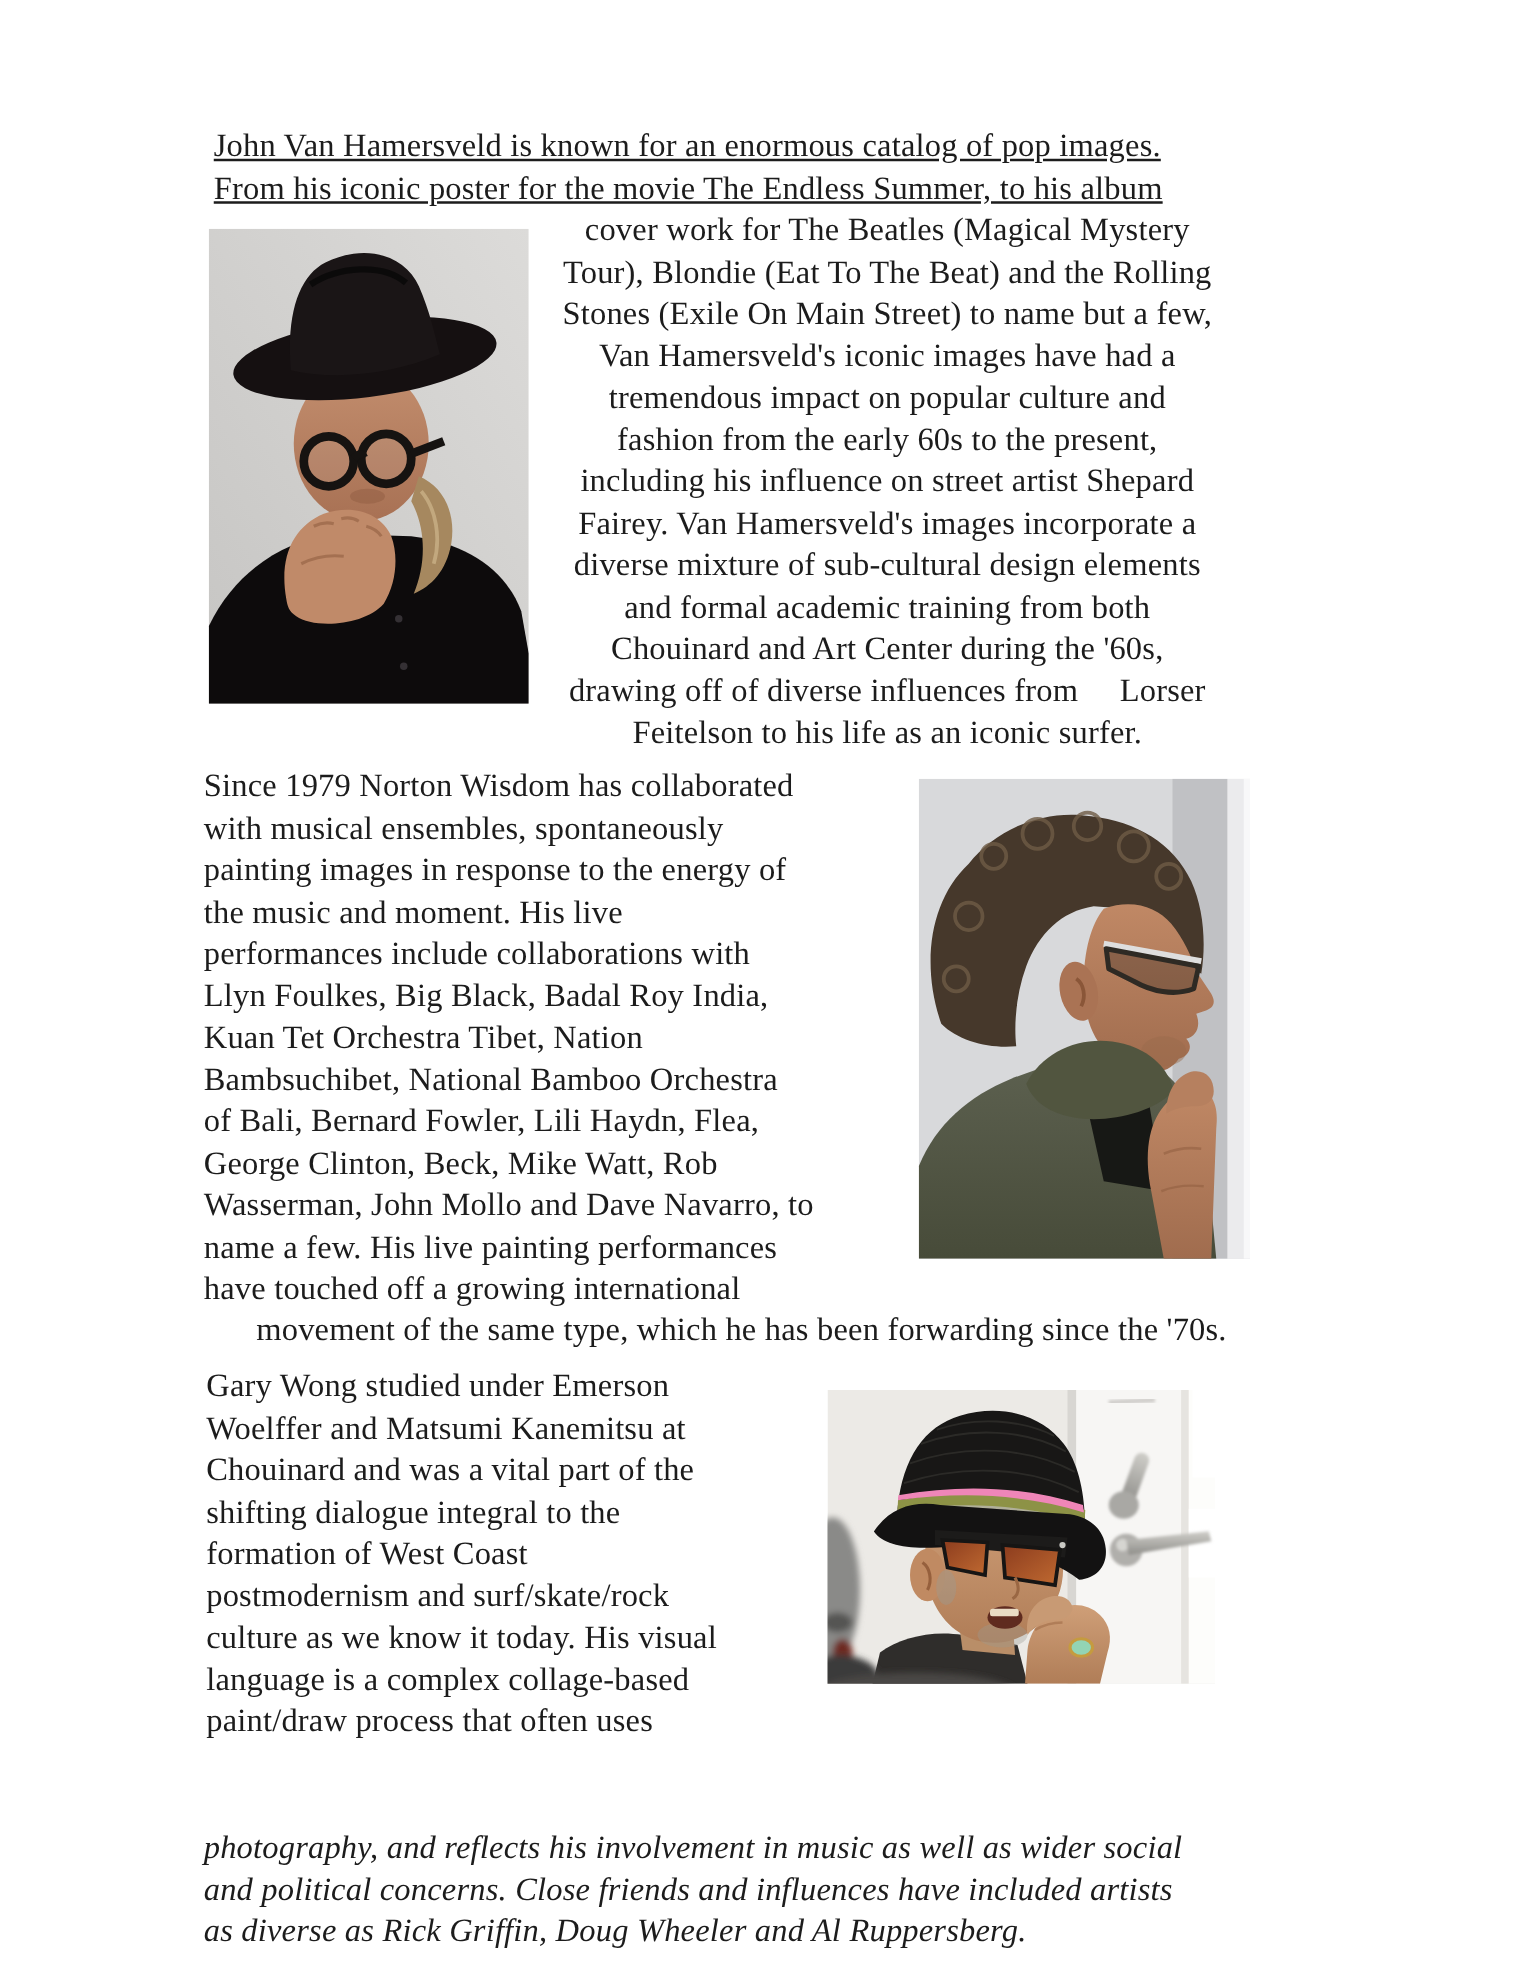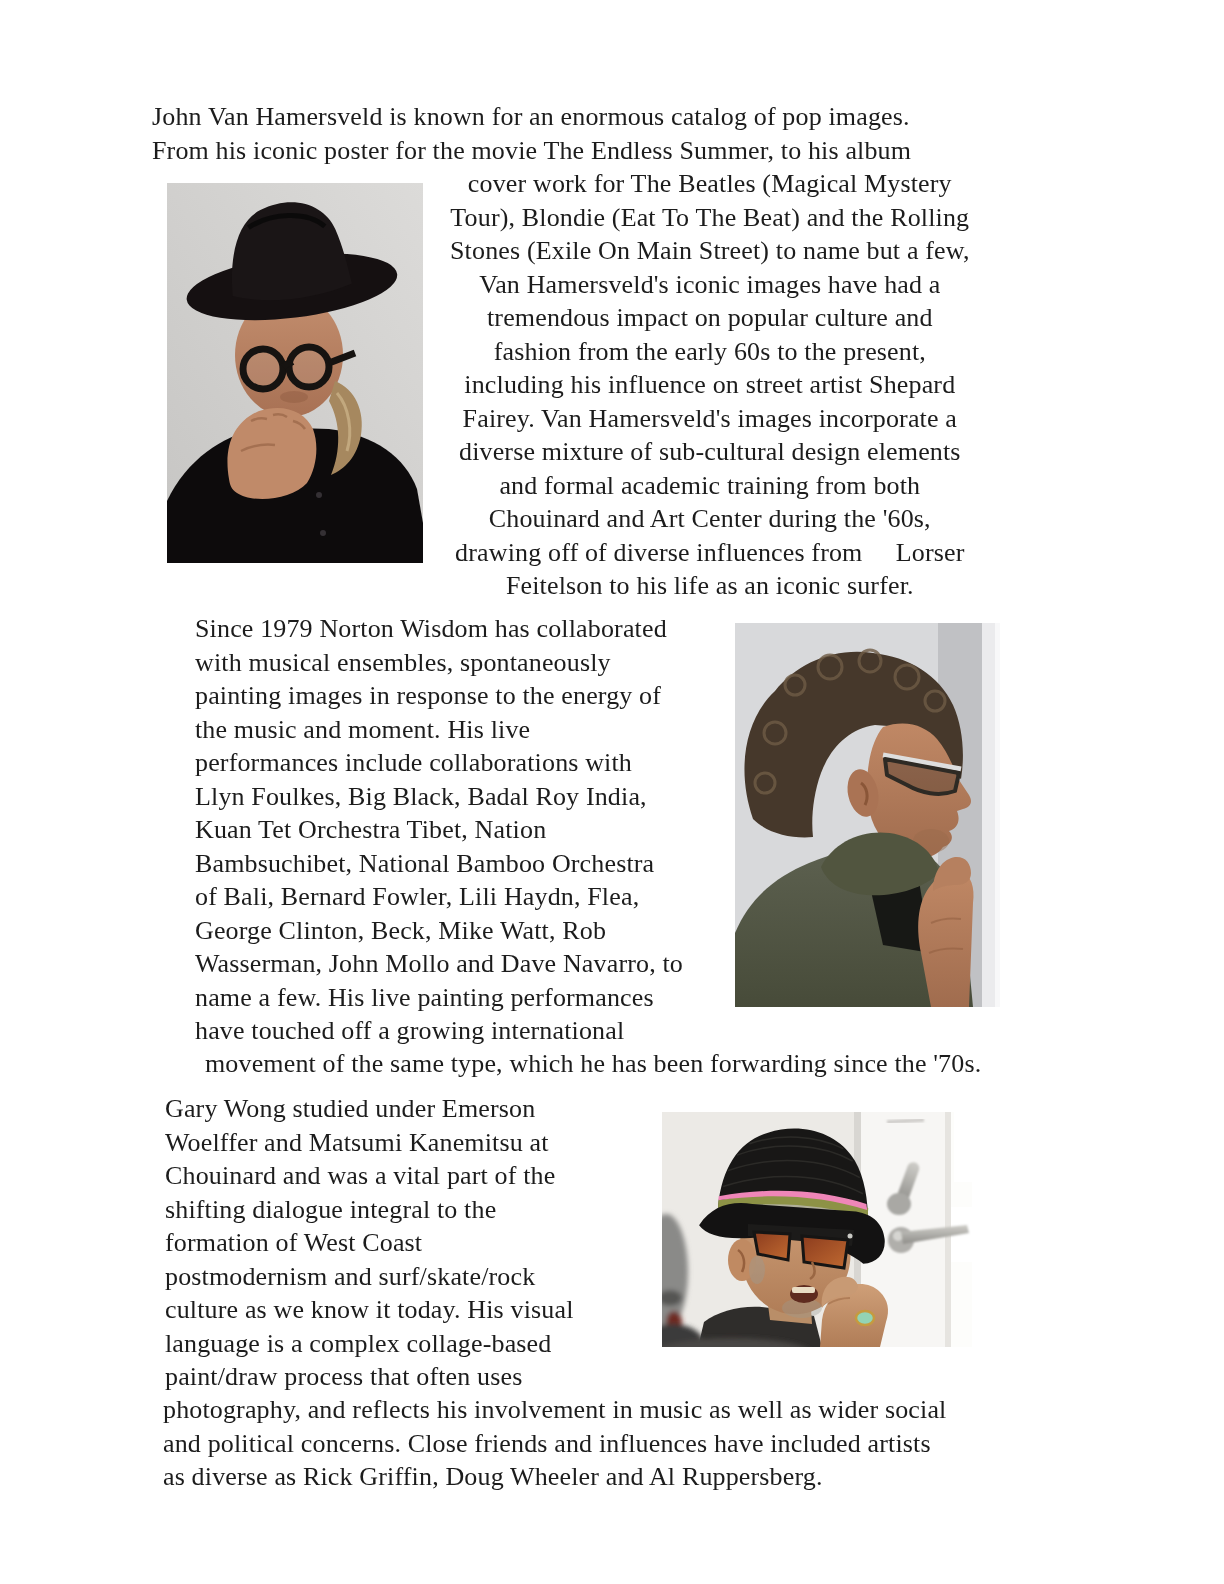--- a/index.html
+++ b/index.html
@@ -14,21 +14,21 @@
   }
   .photo{position:absolute; margin:0; padding:0;}
   .photo svg{display:block; width:100%; height:100%;}
 </style>
 </head>
 <body>
 
 <div class="page">
 
   <section>
-    <div class="tb" style="left:152px; top:100px;">John Van Hamersveld is known for an enormous catalog of pop images.
+    <div class="tb" style="left:171px; top:100px;text-decoration:underline;">John Van Hamersveld is known for an enormous catalog of pop images.
 From his iconic poster for the movie The Endless Summer, to his album</div>
 
     <figure class="photo" style="left:167px; top:183px; width:256px; height:380px;">
       <svg viewBox="0 0 256 380" preserveAspectRatio="none">
         <defs>
           <linearGradient id="p1bg" x1="1" y1="0" x2="0" y2="1">
             <stop offset="0" stop-color="#dcdbd9"></stop>
               <stop offset="1" stop-color="#c6c5c3"></stop>
           </linearGradient>
           <linearGradient id="p1skin" x1="0" y1="0" x2="0" y2="1">
@@ -74,21 +74,21 @@
 including his influence on street artist Shepard
 Fairey. Van Hamersveld's images incorporate a
 diverse mixture of sub-cultural design elements
 and formal academic training from both
 Chouinard and Art Center during the '60s,
 drawing off of diverse influences from     Lorser
 Feitelson to his life as an iconic surfer.</div>
   </section>
 
   <section>
-    <div class="tb" style="left:163px; top:612px;margin-left:32px;">Since 1979 Norton Wisdom has collaborated
+    <div class="tb" style="left:163px; top:612px;">Since 1979 Norton Wisdom has collaborated
 with musical ensembles, spontaneously
 painting images in response to the energy of
 the music and moment. His live
 performances include collaborations with
 Llyn Foulkes, Big Black, Badal Roy India,
 Kuan Tet Orchestra Tibet, Nation
 Bambsuchibet, National Bamboo Orchestra
 of Bali, Bernard Fowler, Lili Haydn, Flea,
 George Clinton, Beck, Mike Watt, Rob
 Wasserman, John Mollo and Dave Navarro, to
@@ -230,18 +230,18 @@
         <g filter="url(#p3blur2)">
           <ellipse cx="4" cy="160" rx="22" ry="58" fill="#8a8a88"></ellipse>
           <ellipse cx="8" cy="186" rx="12" ry="8" fill="#555553"></ellipse>
           <ellipse cx="12" cy="210" rx="8" ry="11" fill="#6e2a22"></ellipse>
           <ellipse cx="10" cy="232" rx="32" ry="20" fill="#3a3a3a"></ellipse>
           <ellipse cx="70" cy="242" rx="80" ry="16" fill="#4a4644"></ellipse>
         </g>
       </svg>
     </figure>
 
-    <div class="tb" style="left:163px; top:1393px;">photography, and reflects his involvement in music as well as wider social
+    <div class="tb" style="left:163px; top:1461px;font-style:italic;">photography, and reflects his involvement in music as well as wider social
 and political concerns. Close friends and influences have included artists
 as diverse as Rick Griffin, Doug Wheeler and Al Ruppersberg.</div>
   </section>
 
 </div>
 
 </body></html>

